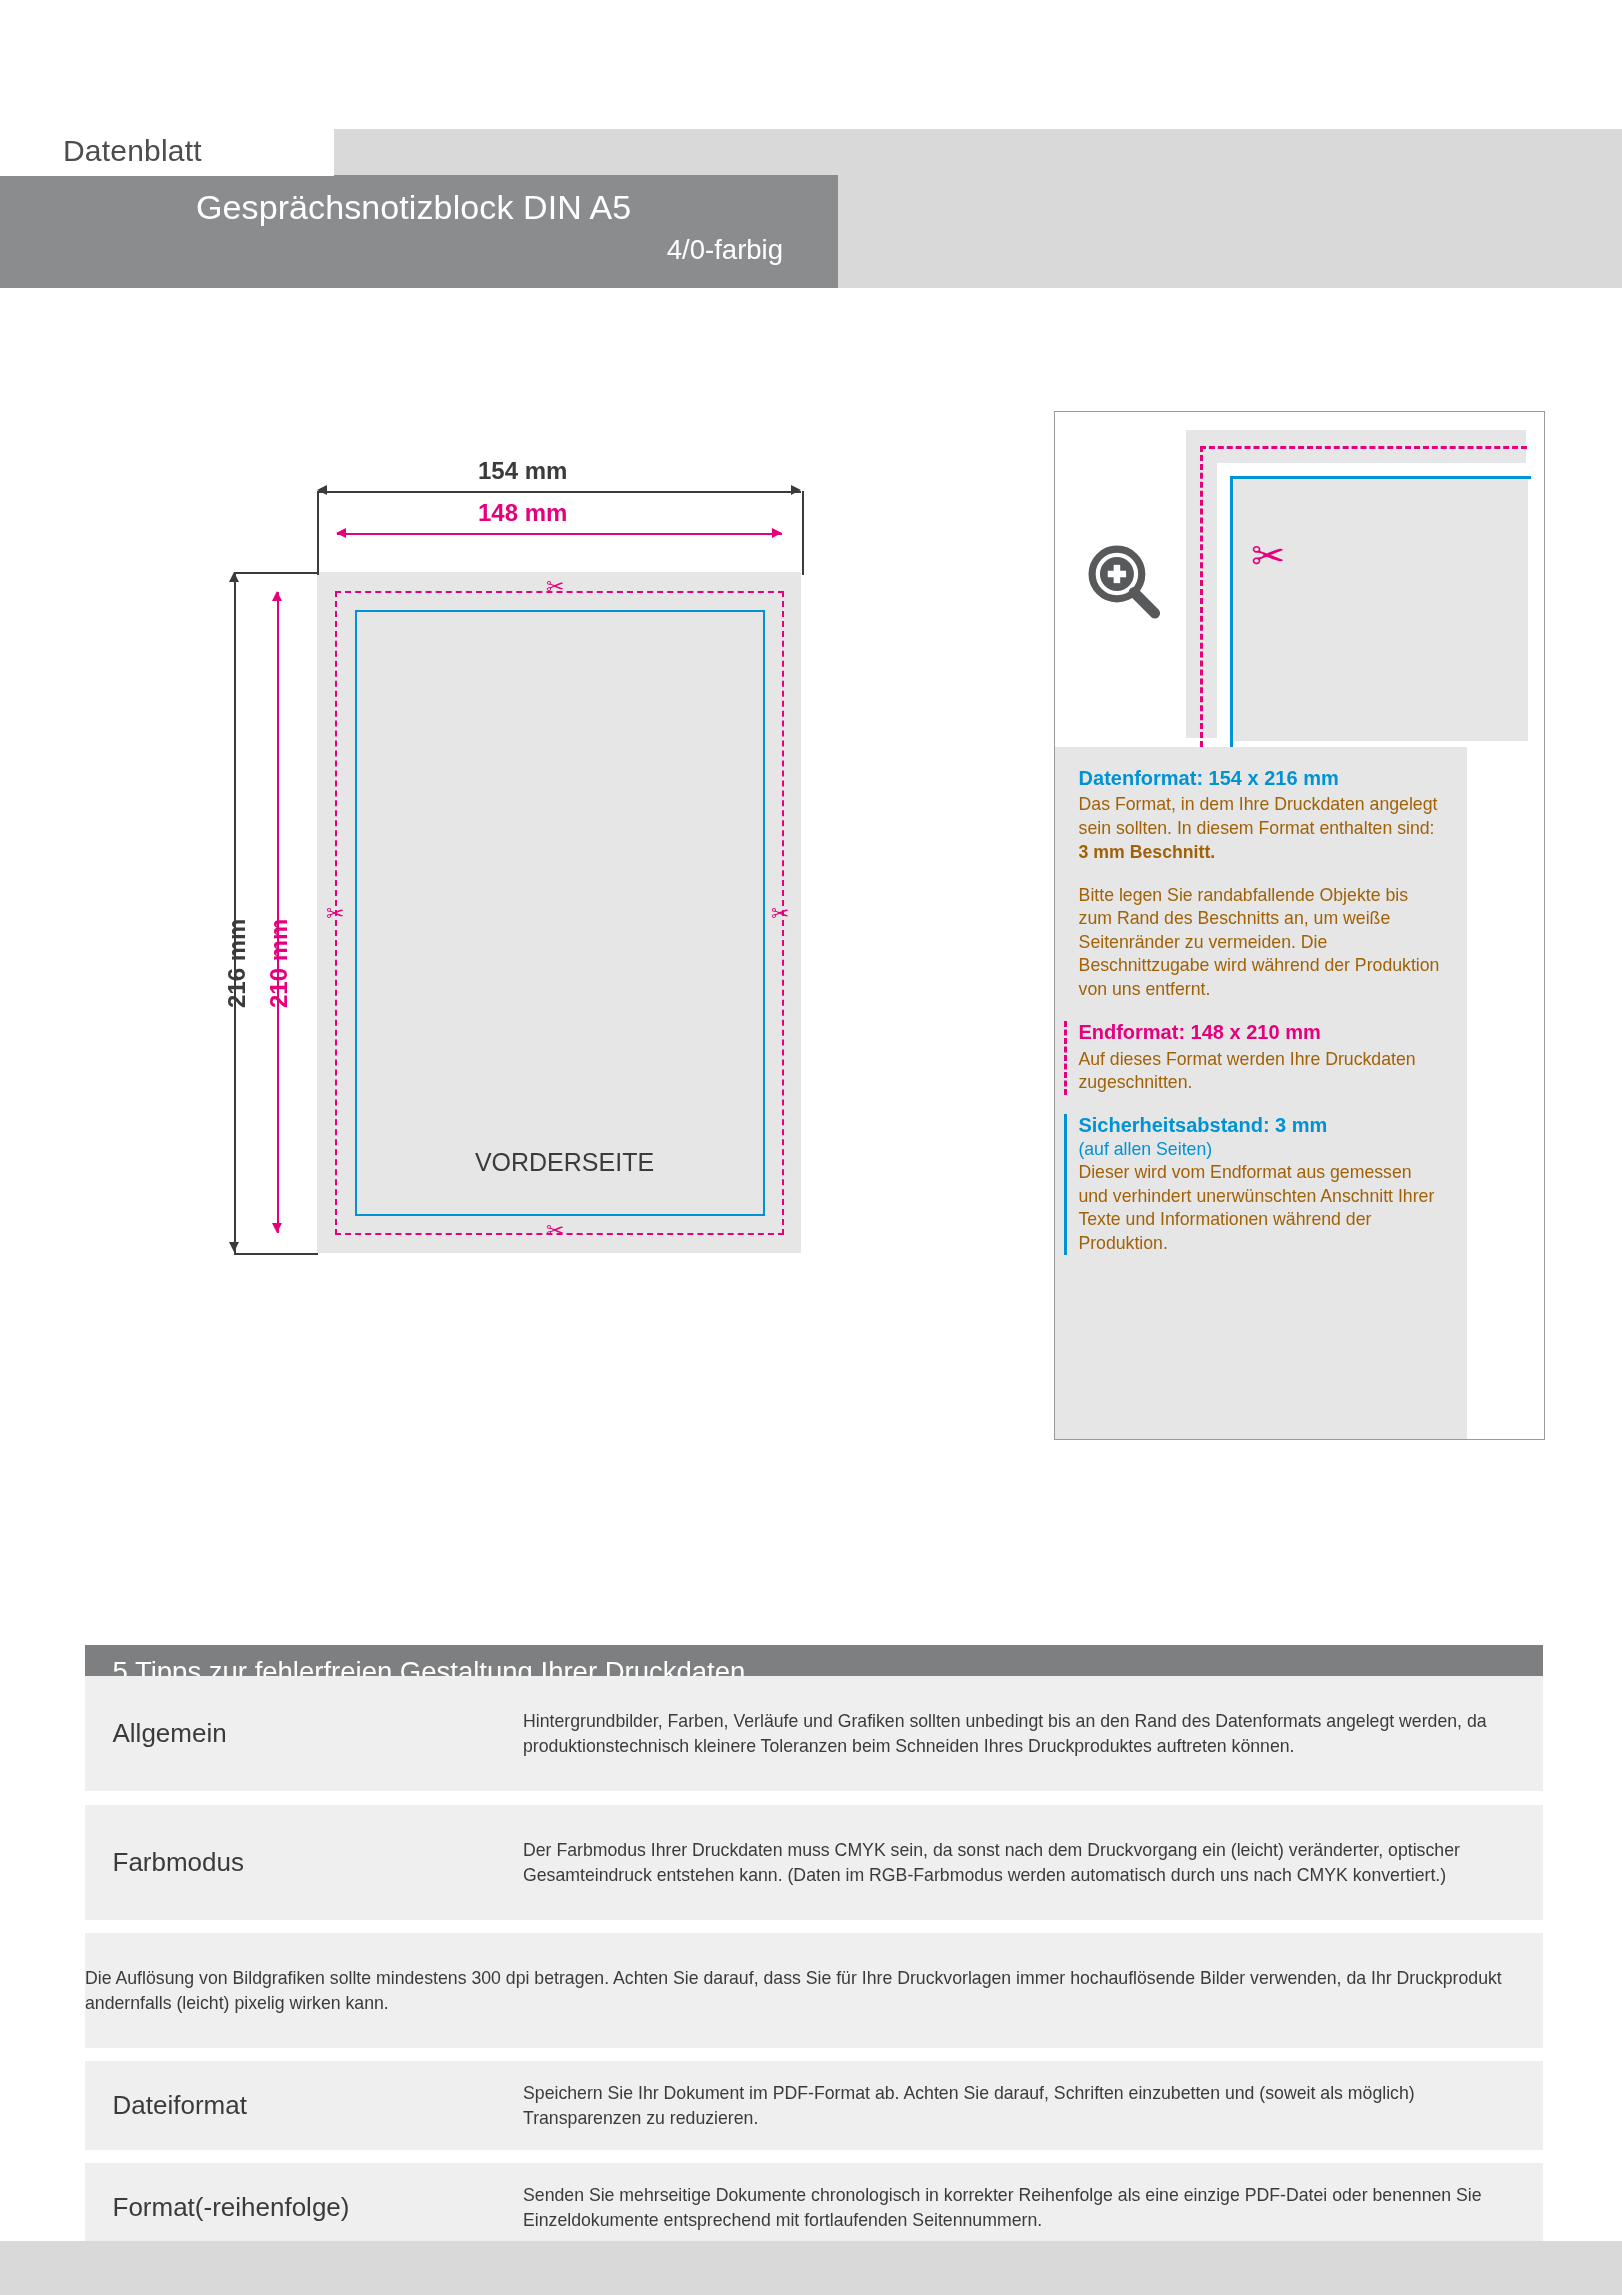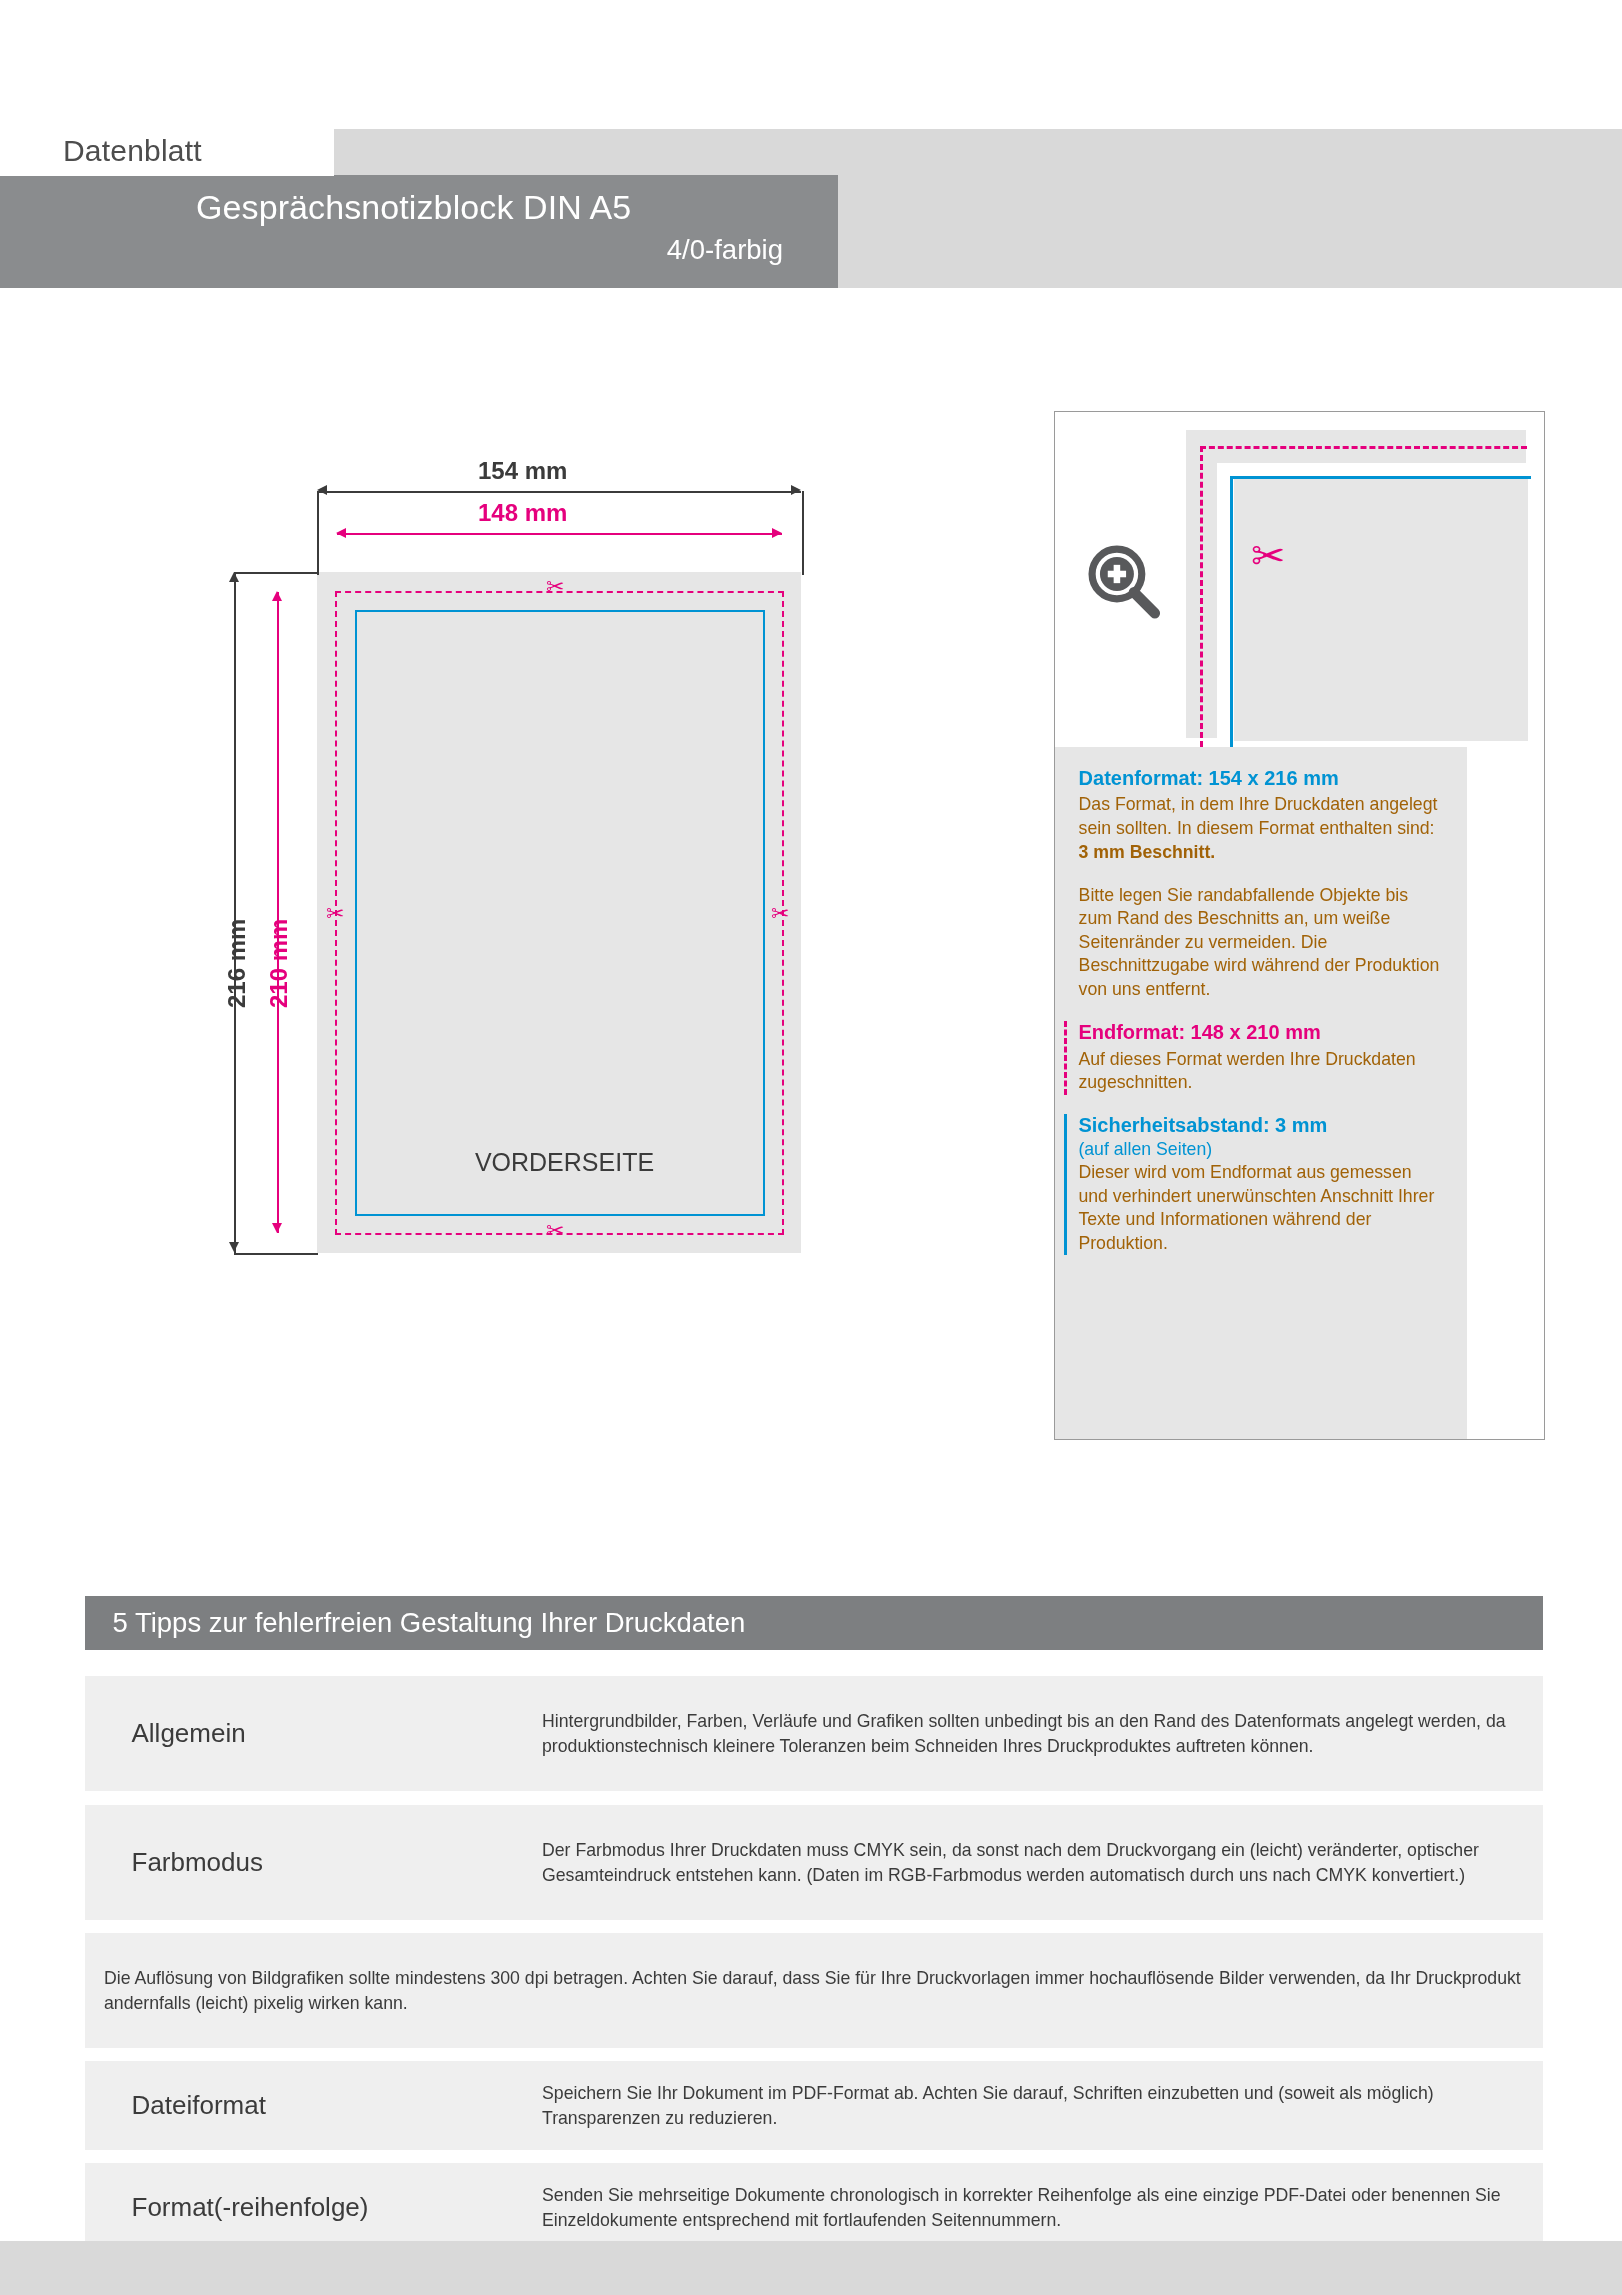--- a/index.html
+++ b/index.html
@@ -287,38 +287,37 @@
   .block-blue {
     border-left: 3.3px solid #0093d3;
     padding-left: 11.8px;
     margin-left: -15px;
   }
 
   
   .tips-header {
     position: absolute;
     left: 85px;
-    top: 1596px;
+    top: 1645px;
     width: 1458px;
     height: 54px;
     background: #7d7f81;
     color: #ffffff;
     font-size: 27.5px;
     line-height: 54px;
     padding-left: 27.5px;
     box-sizing: border-box;
   }
   .tip-row {
     position: absolute;
     left: 85px;
     width: 1458px;
     background: #efefef;
     box-sizing: border-box;
     display: flex;
-    padding-left: 19px;
   }
   .tip-label {
     width: 438px;
     flex: 0 0 438px;
     font-size: 26px;
     color: #3b3b3b;
     display: flex;
     align-items: center;
     padding-left: 27.5px;
     box-sizing: border-box;

